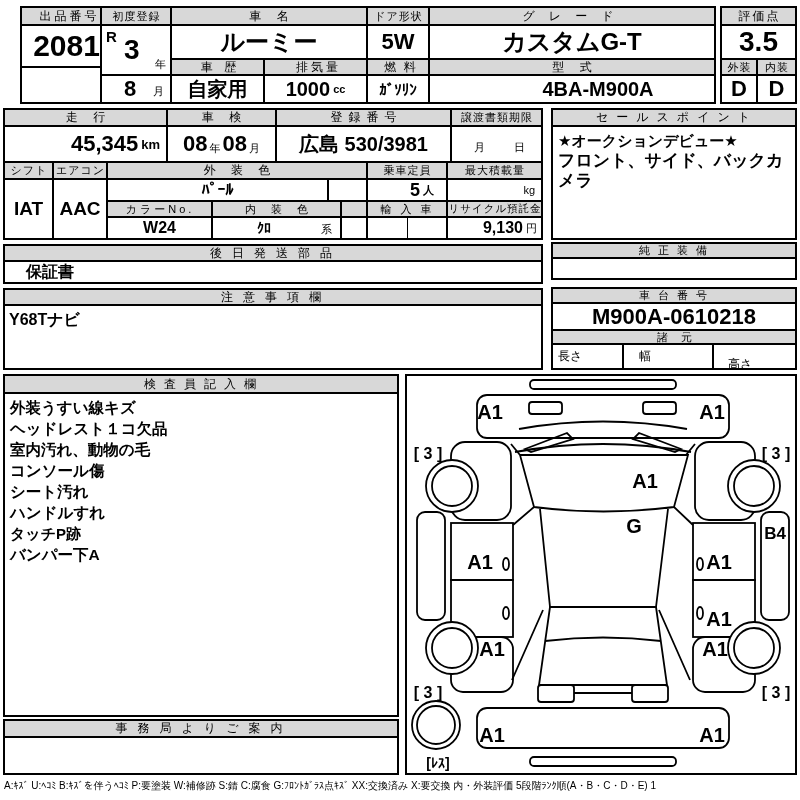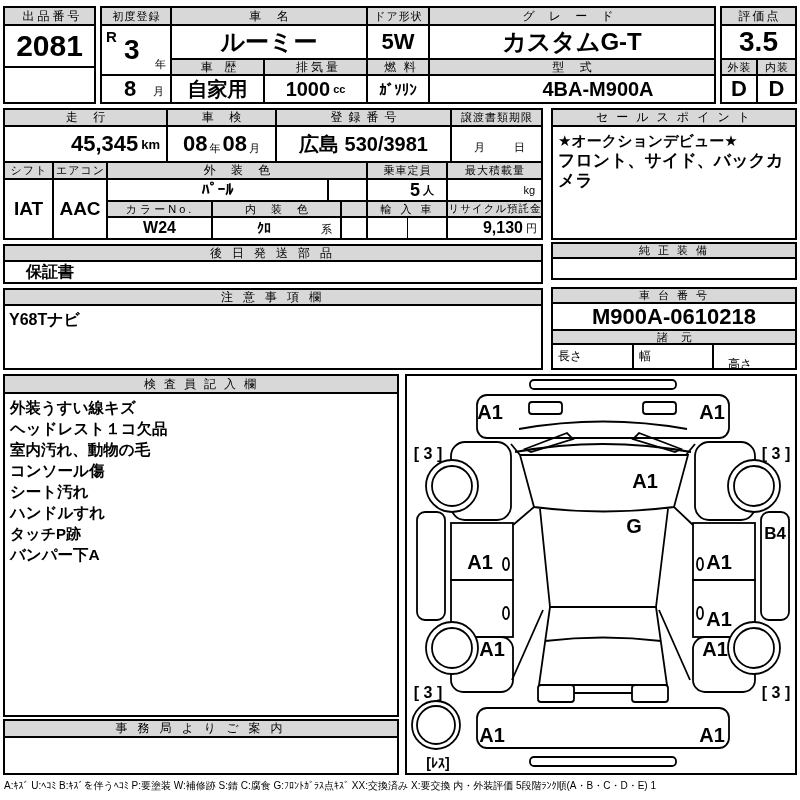--- a/index.html
+++ b/index.html
@@ -18,21 +18,21 @@
   .rt{display:flex;align-items:center;justify-content:flex-end;}
   .lf{display:flex;align-items:center;justify-content:flex-start;}
   svg text{font-family:"Liberation Sans","DejaVu Sans",sans-serif;font-weight:bold;fill:#000;}
   .legend{position:absolute;left:4px;top:779px;width:794px;font-size:10px;white-space:nowrap;letter-spacing:0;}
 </style>
 </head>
 <body>
 
 <div class="sheet">
 
-  <div class="box" style="left:3px;top:6px;width:93px;height:98px;">
+  <div class="box" style="left:20px;top:6px;width:93px;height:98px;">
     <div class="c g bb hdt" style="left:0;top:0;width:89px;height:18px;letter-spacing:3px;">出品番号</div>
     <div class="c bb ctr b" style="left:0;top:18px;width:89px;height:42px;font-size:30px;">2081</div>
     <div class="c" style="left:0;top:60px;width:89px;height:34px;"></div>
   </div>
 
   <div class="box" style="left:100px;top:6px;width:616px;height:98px;">
 
     <div class="c g bb br hds" style="left:0;top:0;width:70px;height:18px;">初度登録</div>
     <div class="c bb br" style="left:0;top:18px;width:70px;height:50px;">
       <span class="b" style="position:absolute;left:4px;top:2px;font-size:15px;">R</span>
@@ -161,21 +161,21 @@
 
   <div class="box" style="left:3px;top:288px;width:540px;height:82px;">
     <div class="c g bb hdt" style="left:0;top:0;width:536px;height:16px;letter-spacing:10px;">注意事項欄</div>
     <div class="c b" style="left:0;top:16px;width:536px;height:62px;padding:4px;font-size:16px;">Y68Tナビ</div>
   </div>
 
   <div class="box" style="left:551px;top:287px;width:246px;height:83px;">
     <div class="c g bb hdt" style="left:0;top:0;width:242px;height:15px;font-size:11px;letter-spacing:8px;">車台番号</div>
     <div class="c bb ctr b" style="left:0;top:15px;width:242px;height:27px;font-size:22px;">M900A-0610218</div>
     <div class="c g bb hdt" style="left:0;top:42px;width:242px;height:14px;font-size:11px;letter-spacing:5px;">諸 元</div>
-    <div class="c br lf" style="left:0;top:56px;width:81px;height:23px;padding-left:5px;font-size:12px;">長さ</div>
+    <div class="c br lf" style="left:0;top:56px;width:71px;height:23px;padding-left:5px;font-size:12px;">長さ</div>
     <div class="c br lf" style="left:81px;top:56px;width:80px;height:23px;padding-left:5px;font-size:12px;">幅</div>
     <div class="c lf" style="left:161px;top:56px;width:81px;height:23px;padding-left:14px;font-size:12px;margin-top:8px;">高さ</div>
   </div>
 
   <div class="box" style="left:3px;top:374px;width:396px;height:343px;">
     <div class="c g bb hdt" style="left:0;top:0;width:392px;height:18px;letter-spacing:8px;">検査員記入欄</div>
     <div class="c" style="left:0;top:18px;width:392px;height:321px;padding:3px 5px;">
       <div class="b" style="font-size:15.5px;line-height:21px;">外装うすい線キズ</div>
       <div class="b" style="font-size:15.5px;line-height:21px;">ヘッドレスト１コ欠品</div>
       <div class="b" style="font-size:15.5px;line-height:21px;">室内汚れ、動物の毛</div>

